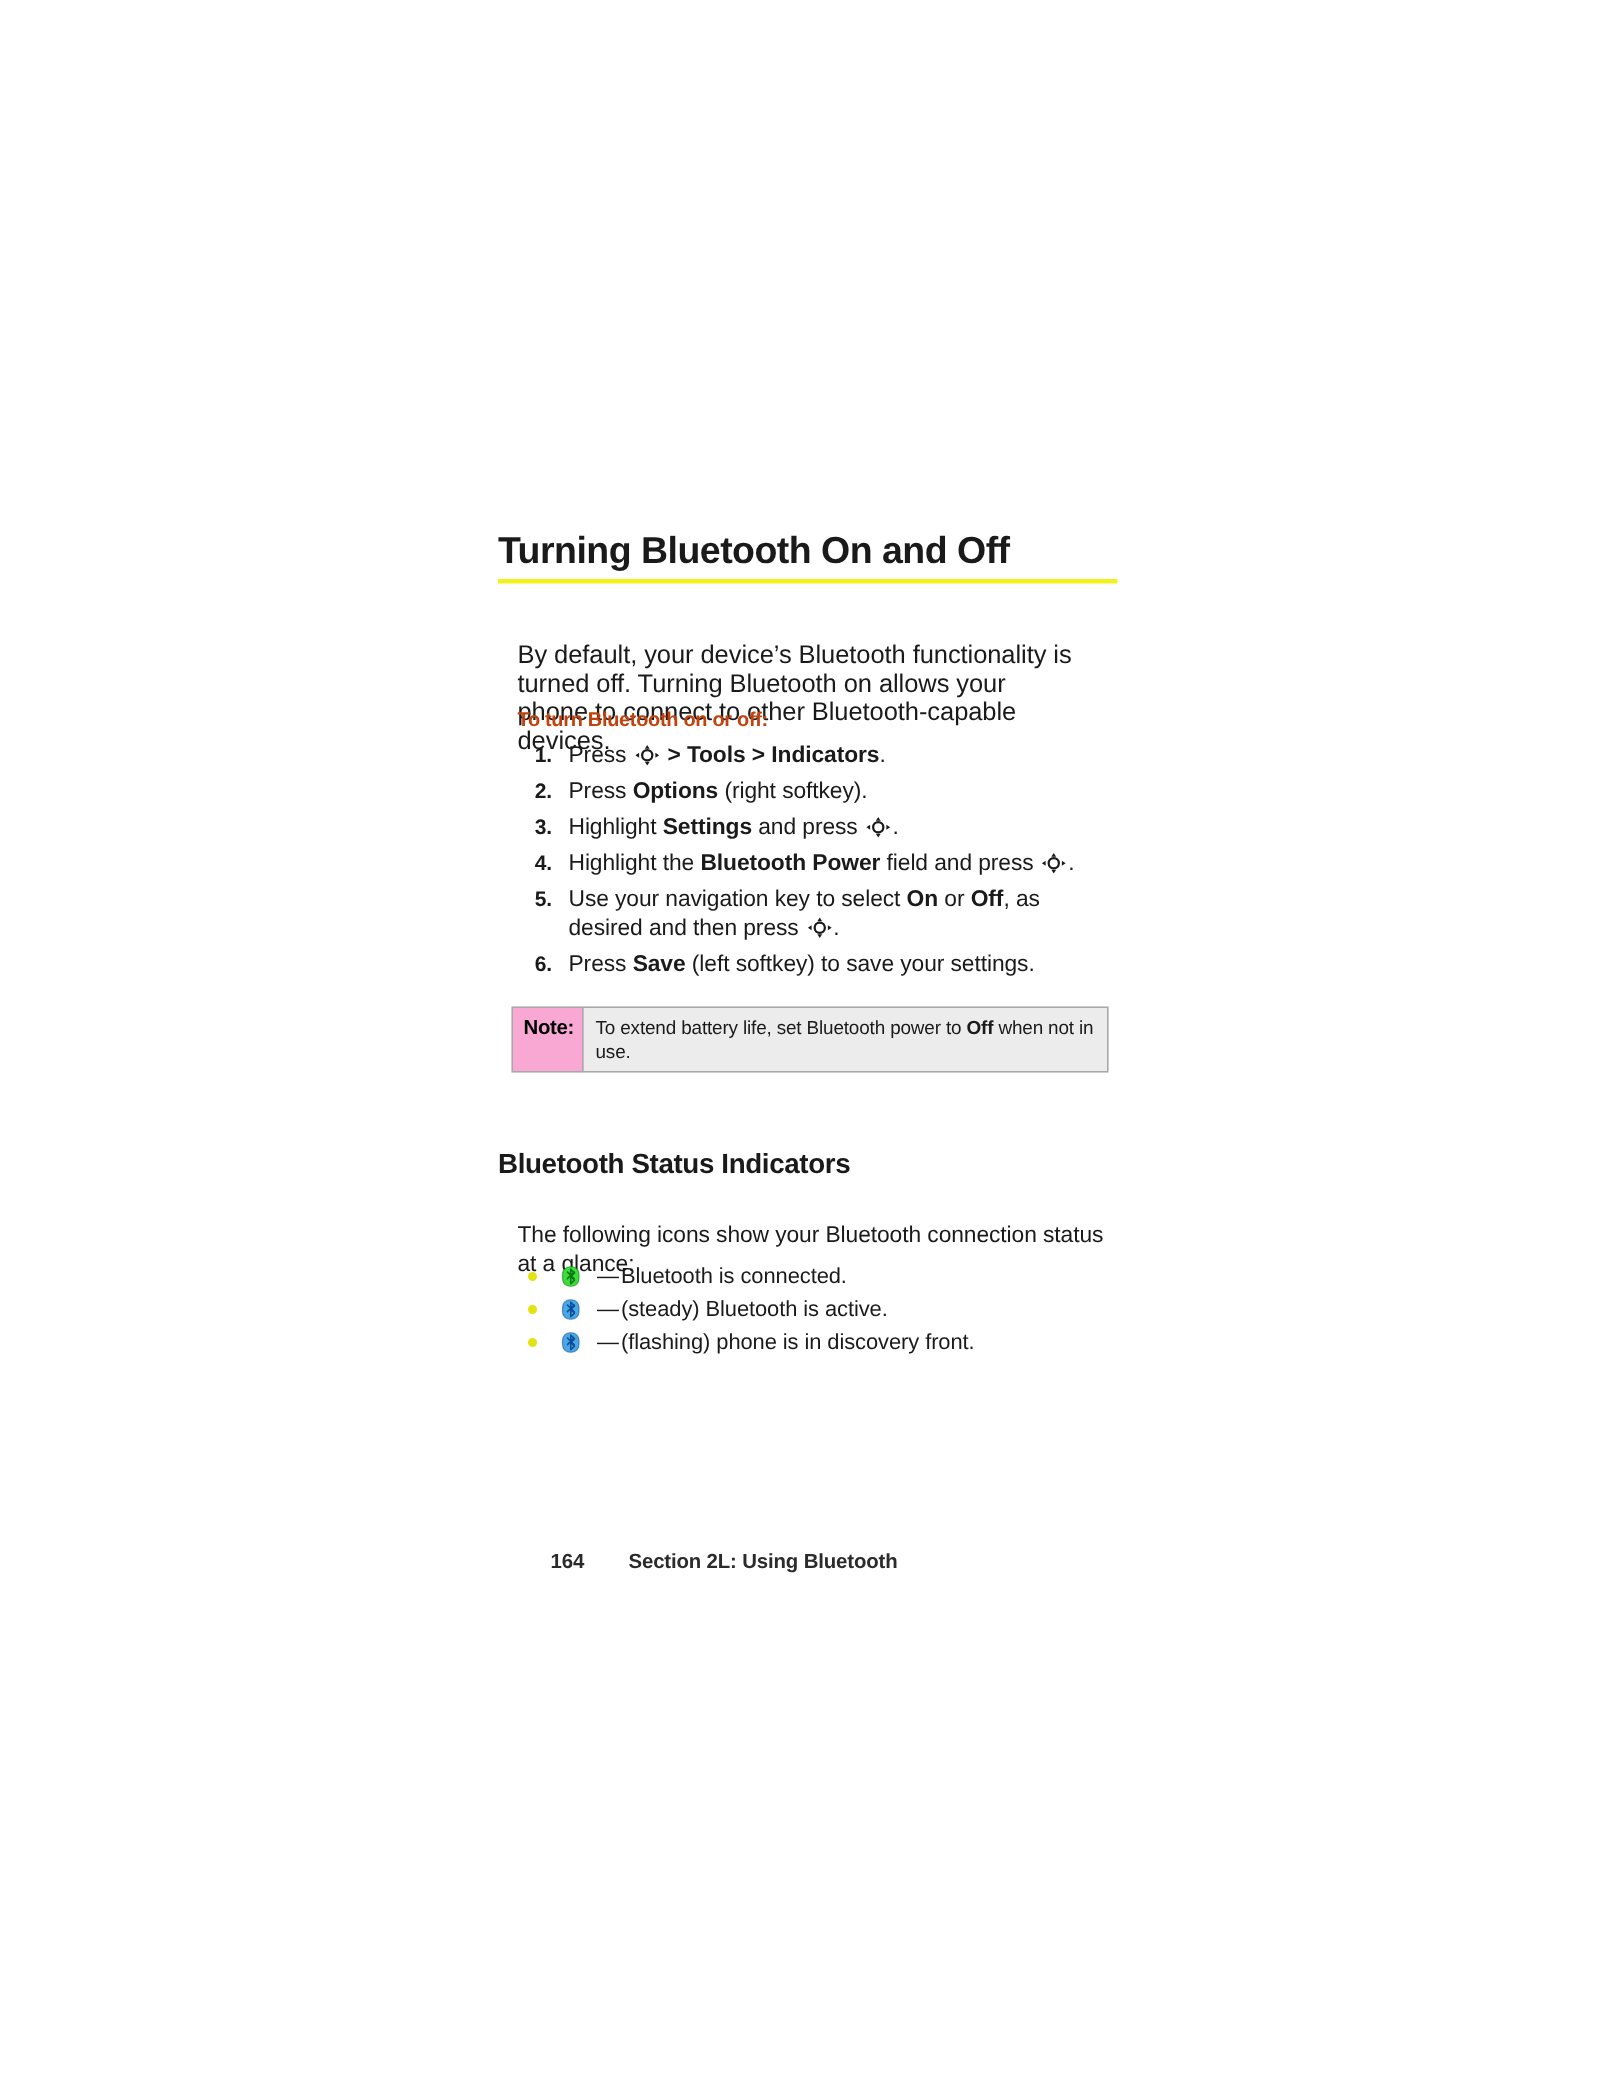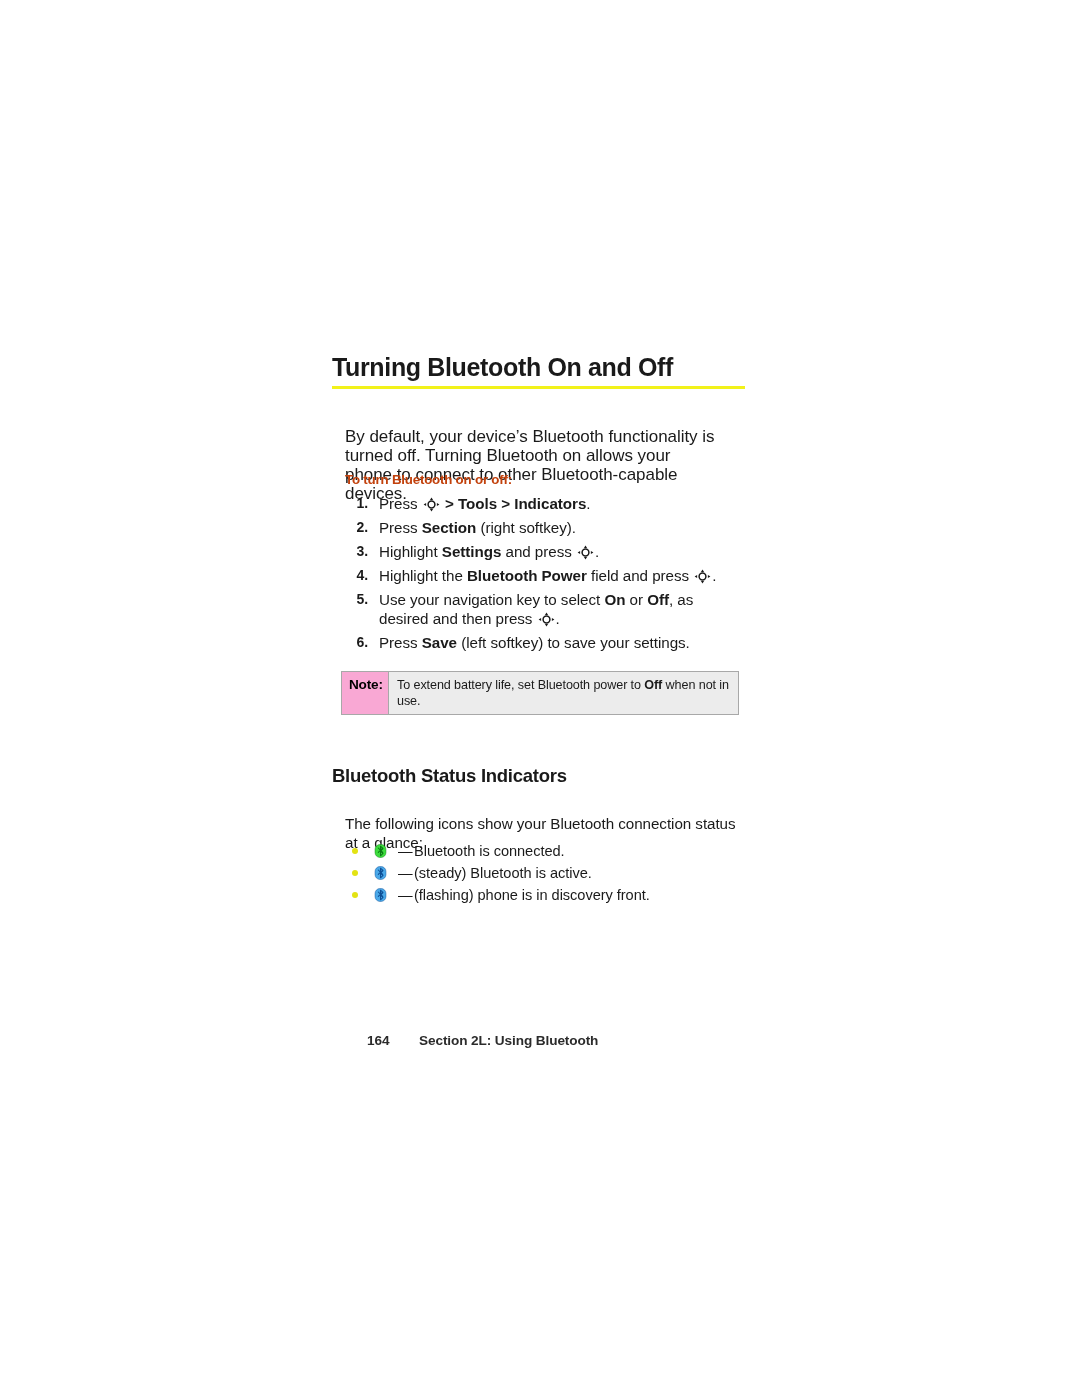--- a/index.html
+++ b/index.html
@@ -258,21 +258,21 @@
         <span class="step-txt"><span>Press </span><span><svg class="navkey" viewBox="0 0 17 15" xmlns="http://www.w3.org/2000/svg">
               <circle cx="8.5" cy="7.5" r="3.4" fill="none" stroke="#1a1a1a" stroke-width="1.5"></circle>
               <path d="M8.5 0.6 L10.1 3.1 L6.9 3.1 Z" fill="#1a1a1a"></path>
               <path d="M8.5 14.4 L6.9 11.9 L10.1 11.9 Z" fill="#1a1a1a"></path>
               <path d="M0.6 7.5 L3.1 5.9 L3.1 9.1 Z" fill="#1a1a1a"></path>
               <path d="M16.4 7.5 L13.9 9.1 L13.9 5.9 Z" fill="#1a1a1a"></path>
             </svg></span><b> &gt; </b><b>Tools</b><b> &gt; </b><b>Indicators</b><span>.</span></span>
       </li>
       <li class="step" style="list-style: none;">
         <span class="step-num">2.</span>
-        <span class="step-txt"><span>Press </span><b>Section</b><span> (right softkey).</span></span>
+        <span class="step-txt"><span>Press </span><b>Options</b><span> (right softkey).</span></span>
       </li>
       <li class="step" style="list-style: none;">
         <span class="step-num">3.</span>
         <span class="step-txt"><span>Highlight </span><b>Settings</b><span> and press </span><span><svg class="navkey" viewBox="0 0 17 15" xmlns="http://www.w3.org/2000/svg">
               <circle cx="8.5" cy="7.5" r="3.4" fill="none" stroke="#1a1a1a" stroke-width="1.5"></circle>
               <path d="M8.5 0.6 L10.1 3.1 L6.9 3.1 Z" fill="#1a1a1a"></path>
               <path d="M8.5 14.4 L6.9 11.9 L10.1 11.9 Z" fill="#1a1a1a"></path>
               <path d="M0.6 7.5 L3.1 5.9 L3.1 9.1 Z" fill="#1a1a1a"></path>
               <path d="M16.4 7.5 L13.9 9.1 L13.9 5.9 Z" fill="#1a1a1a"></path>
             </svg></span><span>.</span></span>

